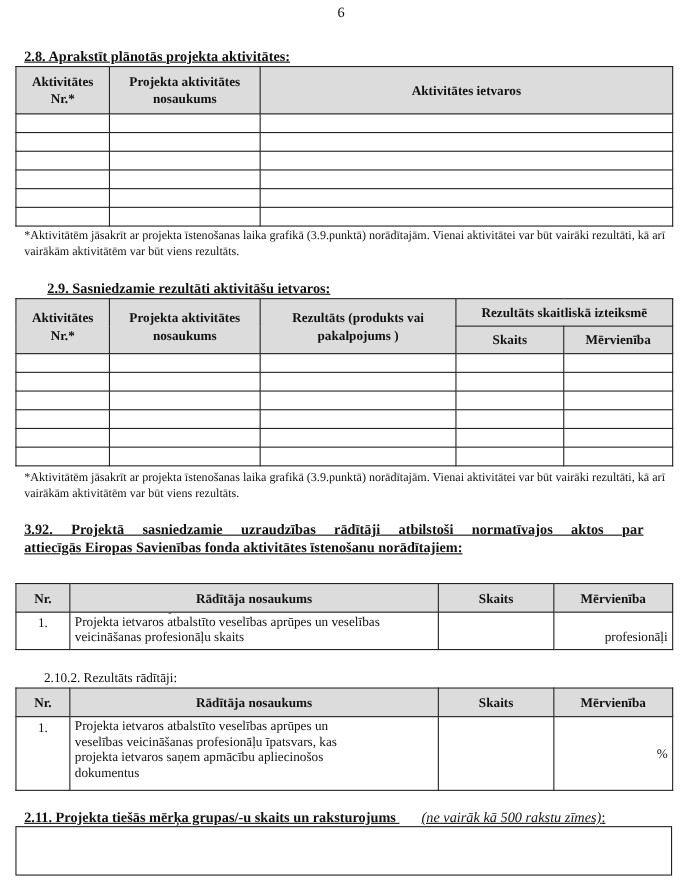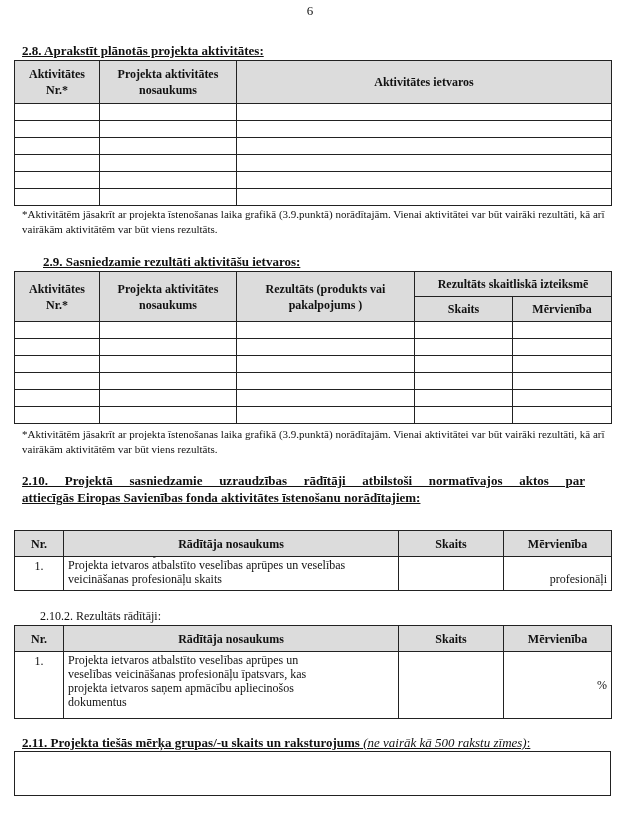--- a/index.html
+++ b/index.html
@@ -1,21 +1,21 @@
 <!DOCTYPE html>
 <html><head>
 <meta charset="utf-8">
 <style>
   html, body { margin:0; padding:0; background:#ffffff; }
   body { width:620px; height:813px; position:relative; overflow:hidden;
          font-family:"Liberation Serif", "DejaVu Serif", serif; color:#111; }
   .abs { position:absolute; }
   .pagenum { left:0; width:620px; top:3px; text-align:center; font-size:13px; }
   .h { font-weight:bold; font-size:13px; white-space:nowrap;text-decoration:underline; }
-  .h .it { font-weight:normal; font-style:italic; }
+  .h .it { font-weight:normal; font-style:italic;margin-left:20px; }
   .note { font-size:11px; line-height:15px; left:22px; width:590px; }
   .sub { font-size:12px; }
   table { border-collapse:collapse; position:absolute; table-layout:fixed; }
   td, th { border:1px solid #222; padding:0 4px; font-size:12px; vertical-align:middle; }
   th { background:#dcdcdc; font-weight:bold; text-align:center; line-height:16px; }
   td.c { text-align:center; vertical-align:top; padding-top:2px; }
   td.r { text-align:right; vertical-align:bottom; padding-bottom:3px; }
   td.txt { line-height:14px; vertical-align:top; padding-top:1px; }
   .box { border:1px solid #222; }
 </style>
@@ -134,21 +134,21 @@
         <td></td>
         <td></td>
         <td></td>
         <td></td>
       </tr>
 </tbody>
   </table>
 
 <div class="abs note" style="top:427px;">*Aktivitātēm jāsakrīt ar projekta īstenošanas laika grafikā (3.9.punktā) norādītajām. Vienai aktivitātei var būt vairāki rezultāti, kā arī vairākām aktivitātēm var būt viens rezultāts.</div>
 
-<div class="abs h" style="left:22px; top:473px; width:563px; white-space:normal; text-align:justify; text-align-last:justify;">2.10.   Projektā sasniedzamie uzraudzības rādītāji atbilstoši normatīvajos aktos par</div>
+<div class="abs h" style="left:22px; top:473px; width:563px; white-space:normal; text-align:justify; text-align-last:justify;">3.92.   Projektā sasniedzamie uzraudzības rādītāji atbilstoši normatīvajos aktos par</div>
 <div class="abs h" style="left:22px; top:490px;">attiecīgās Eiropas Savienības fonda aktivitātes īstenošanu norādītajiem:</div>
 
 <div class="abs sub" style="left:40px; top:544px;">2.10.1. Iznākuma rādītāji:</div>
 
 <table style="left:14px; top:530px; width:597px;">
   <colgroup>
       <col style="width:49px">
       <col style="width:335px">
       <col style="width:105px">
       <col style="width:108px">

